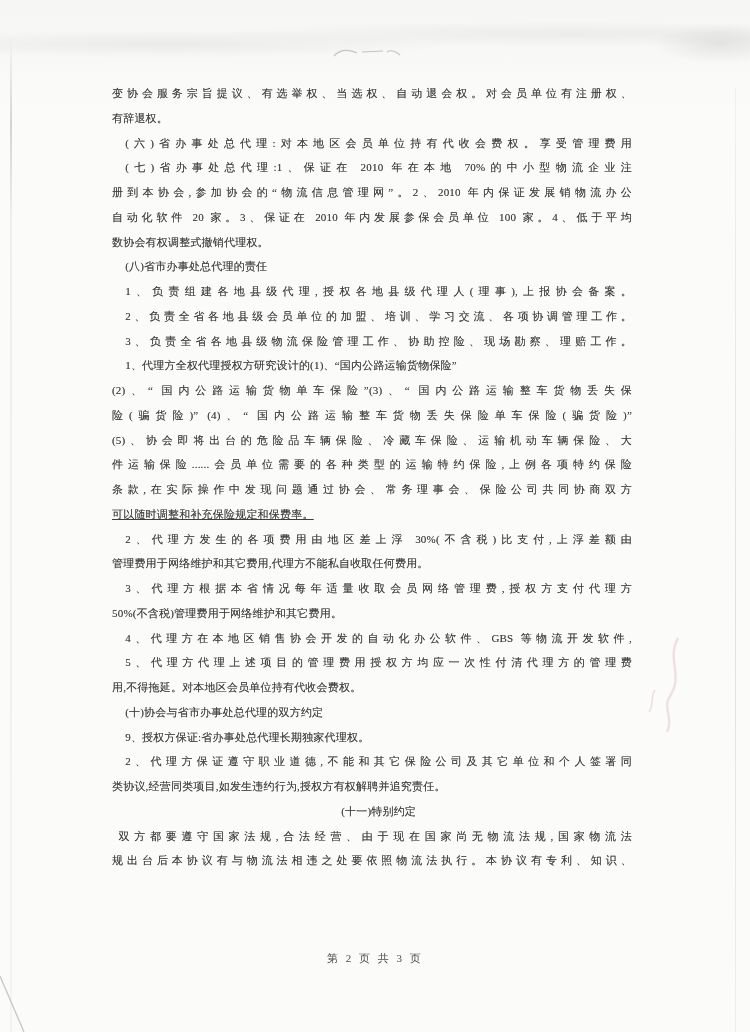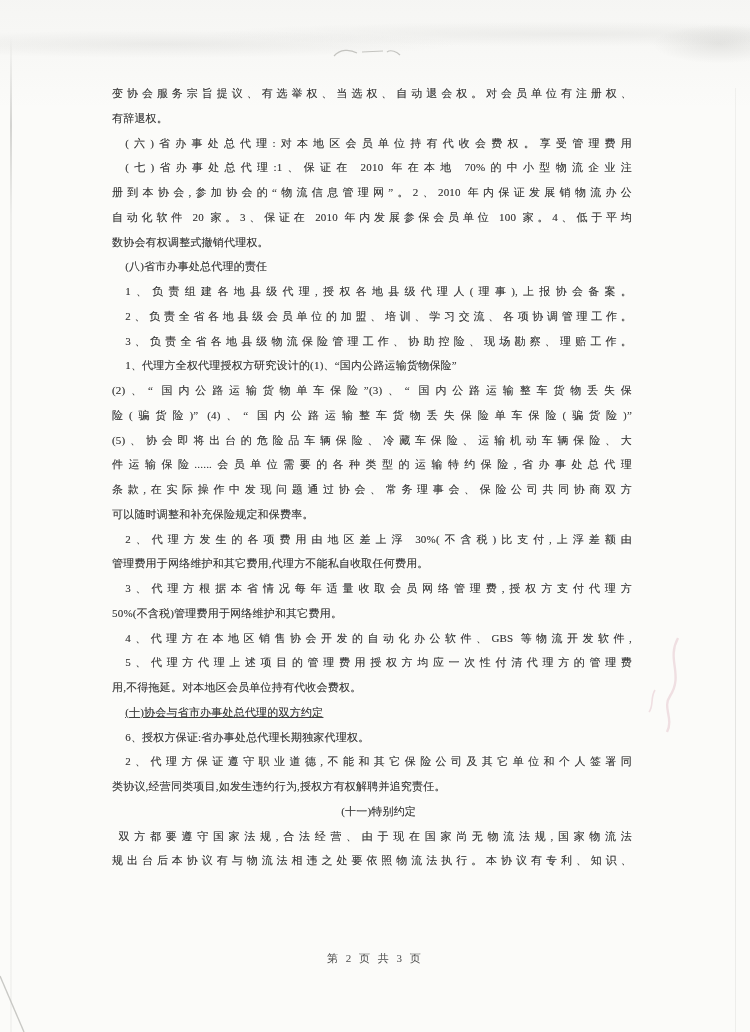--- a/index.html
+++ b/index.html
@@ -102,32 +102,32 @@
       <div class="line justify" style="text-indent: 0em;">自动化软件 20 家。3、保证在 2010 年内发展参保会员单位 100 家。4、低于平均</div>
       <div class="line" style="text-indent: 0em;">数协会有权调整式撤销代理权。</div>
       <div class="line" style="text-indent: 1.2em;">(八)省市办事处总代理的责任</div>
       <div class="line justify" style="text-indent: 1.2em;">1、负责组建各地县级代理,授权各地县级代理人(理事),上报协会备案。</div>
       <div class="line justify" style="text-indent: 1.2em;">2、负责全省各地县级会员单位的加盟、培训、学习交流、各项协调管理工作。</div>
       <div class="line justify" style="text-indent: 1.2em;">3、负责全省各地县级物流保险管理工作、协助控险、现场勘察、理赔工作。</div>
       <div class="line" style="text-indent: 1.2em;">1、代理方全权代理授权方研究设计的(1)、“国内公路运输货物保险”</div>
       <div class="line justify" style="text-indent: 0em;">(2)、“ 国内公路运输货物单车保险”(3)、“ 国内公路运输整车货物丢失保</div>
       <div class="line justify" style="text-indent: 0em;">险(骗货险)” (4)、“ 国内公路运输整车货物丢失保险单车保险(骗货险)”</div>
       <div class="line justify" style="text-indent: 0em;">(5)、协会即将出台的危险品车辆保险、冷藏车保险、运输机动车辆保险、大</div>
-      <div class="line justify" style="text-indent: 0em;">件运输保险......会员单位需要的各种类型的运输特约保险,省办事处总代理</div>
+      <div class="line justify" style="text-indent: 0em;">件运输保险......会员单位需要的各种类型的运输特约保险,上例各项特约保险</div>
       <div class="line justify" style="text-indent: 0em;">条款,在实际操作中发现问题通过协会、常务理事会、保险公司共同协商双方</div>
-      <div class="line" style="text-indent: 0em;">可以随时调整和补充保险规定和保费率。</div>
+      <div class="line" style="text-indent: 0em; text-decoration: underline;">可以随时调整和补充保险规定和保费率。</div>
       <div class="line justify" style="text-indent: 1.2em;">2、代理方发生的各项费用由地区差上浮 30%(不含税)比支付,上浮差额由</div>
       <div class="line" style="text-indent: 0em;">管理费用于网络维护和其它费用,代理方不能私自收取任何费用。</div>
       <div class="line justify" style="text-indent: 1.2em;">3、代理方根据本省情况每年适量收取会员网络管理费,授权方支付代理方</div>
       <div class="line" style="text-indent: 0em;">50%(不含税)管理费用于网络维护和其它费用。</div>
       <div class="line justify" style="text-indent: 1.2em;">4、代理方在本地区销售协会开发的自动化办公软件、GBS 等物流开发软件,</div>
       <div class="line justify" style="text-indent: 1.2em;">5、代理方代理上述项目的管理费用授权方均应一次性付清代理方的管理费</div>
       <div class="line" style="text-indent: 0em;">用,不得拖延。对本地区会员单位持有代收会费权。</div>
-      <div class="line" style="text-indent: 1.2em; text-decoration: underline;">(十)协会与省市办事处总代理的双方约定</div>
-      <div class="line" style="text-indent: 1.2em;">6、授权方保证:省办事处总代理长期独家代理权。</div>
+      <div class="line" style="text-indent: 1.2em;">(十)协会与省市办事处总代理的双方约定</div>
+      <div class="line" style="text-indent: 1.2em;">9、授权方保证:省办事处总代理长期独家代理权。</div>
       <div class="line justify" style="text-indent: 1.2em;">2、代理方保证遵守职业道德,不能和其它保险公司及其它单位和个人签署同</div>
       <div class="line" style="text-indent: 0em;">类协议,经营同类项目,如发生违约行为,授权方有权解聘并追究责任。</div>
       <div class="line" style="text-indent: 1.2em; text-align: center;">(十一)特别约定</div>
       <div class="line justify" style="text-indent: 0.6em;">双方都要遵守国家法规,合法经营、由于现在国家尚无物流法规,国家物流法</div>
       <div class="line justify" style="text-indent: 0em;">规出台后本协议有与物流法相违之处要依照物流法执行。本协议有专利、知识、</div>
     </div>
 
   <div class="footer">第 2 页 共 3 页</div>
 </div>
 

